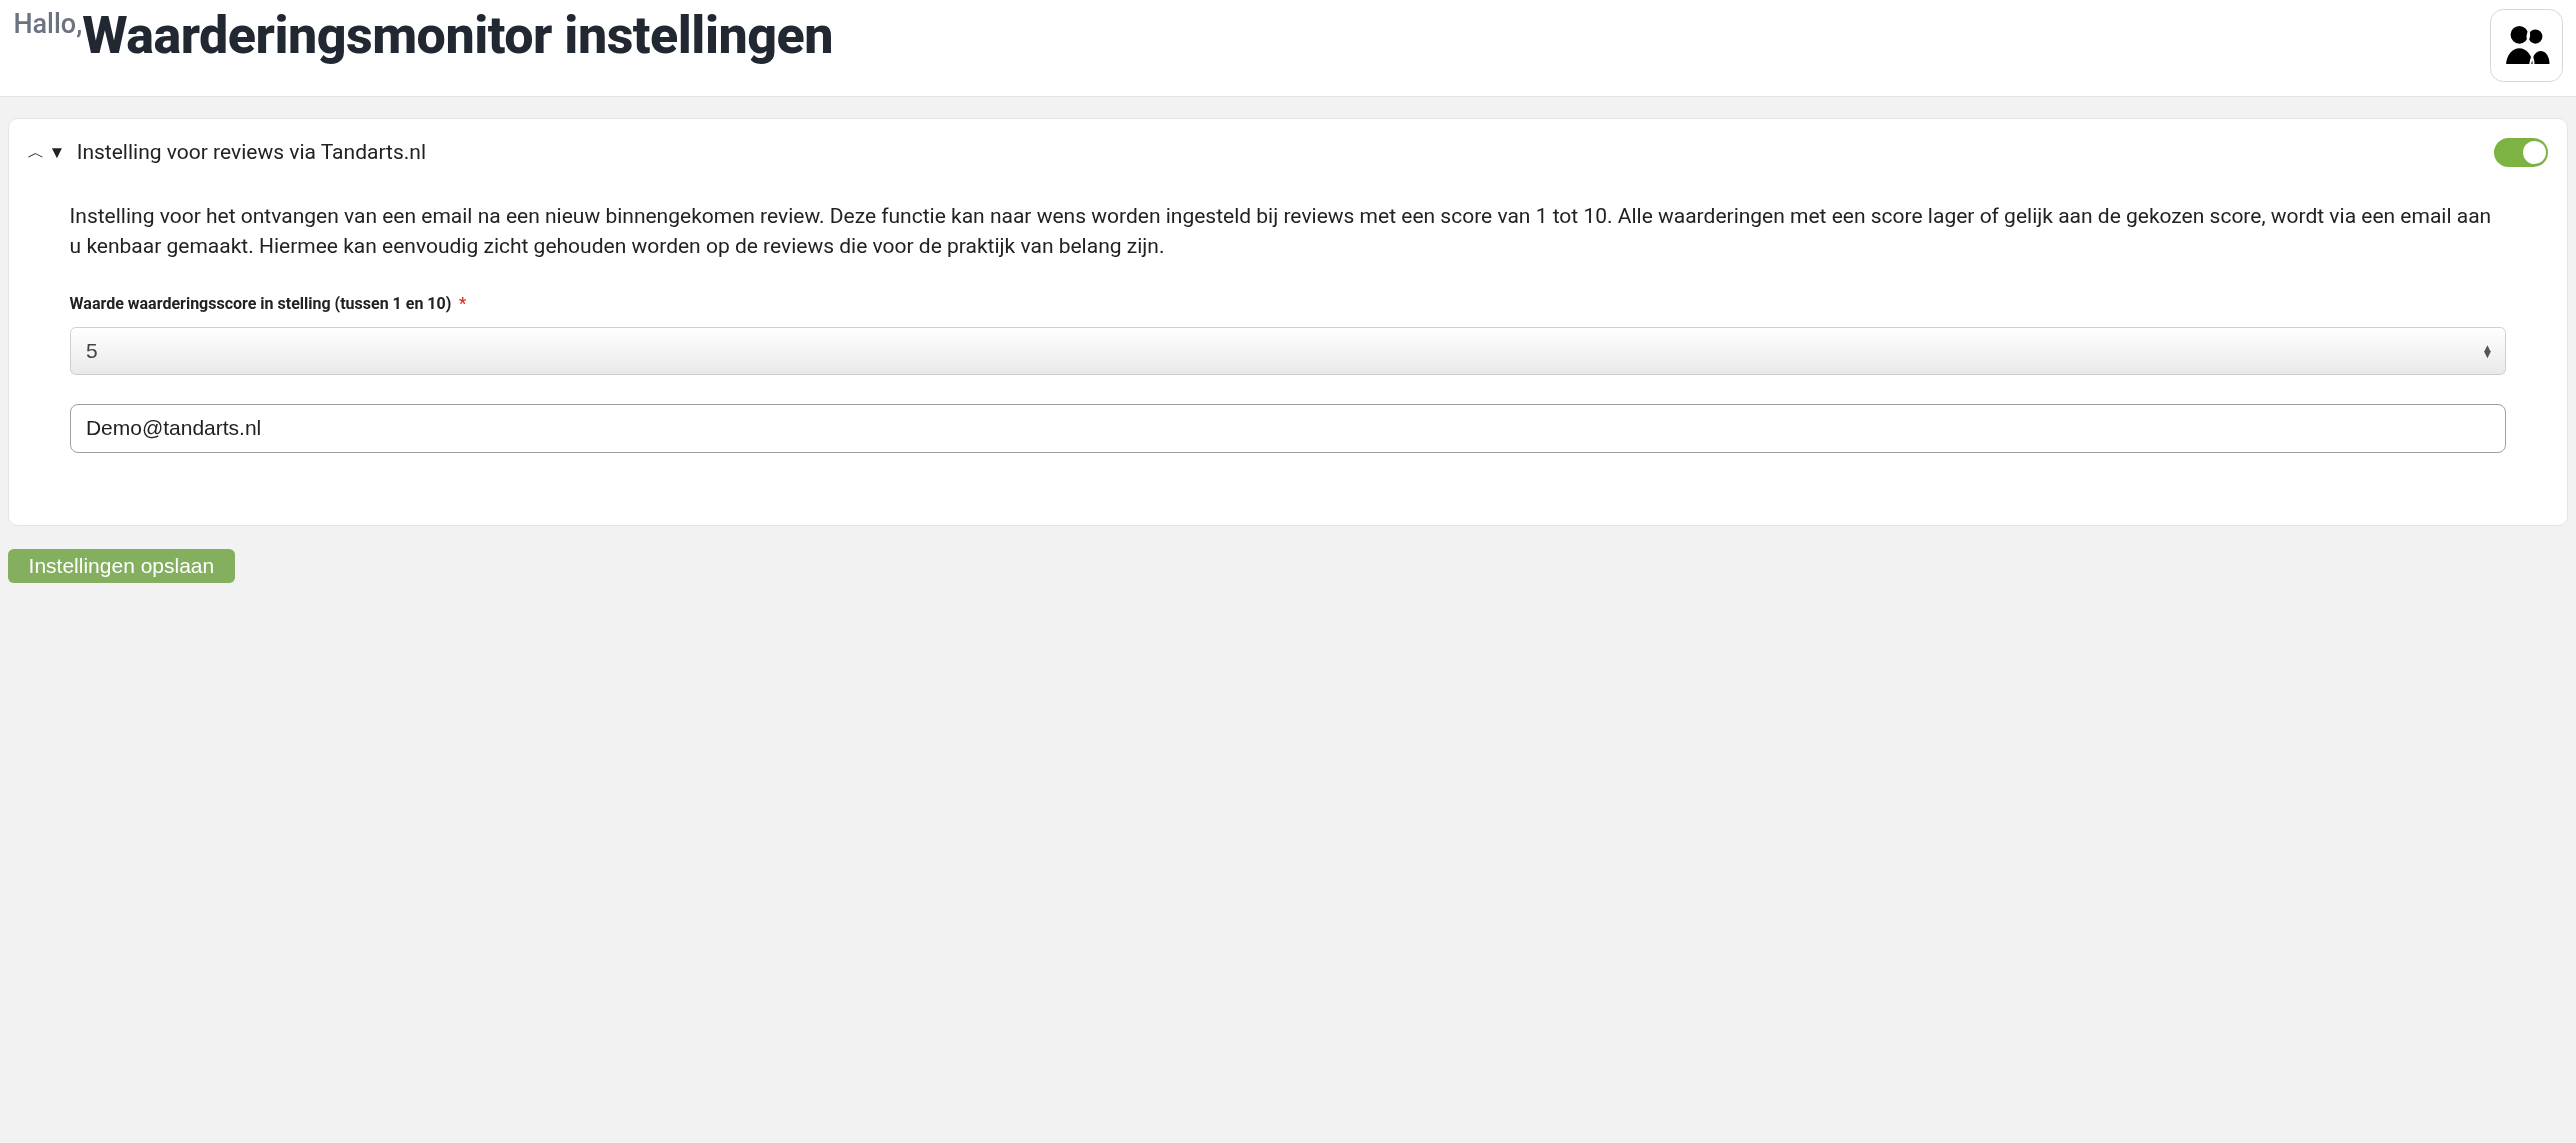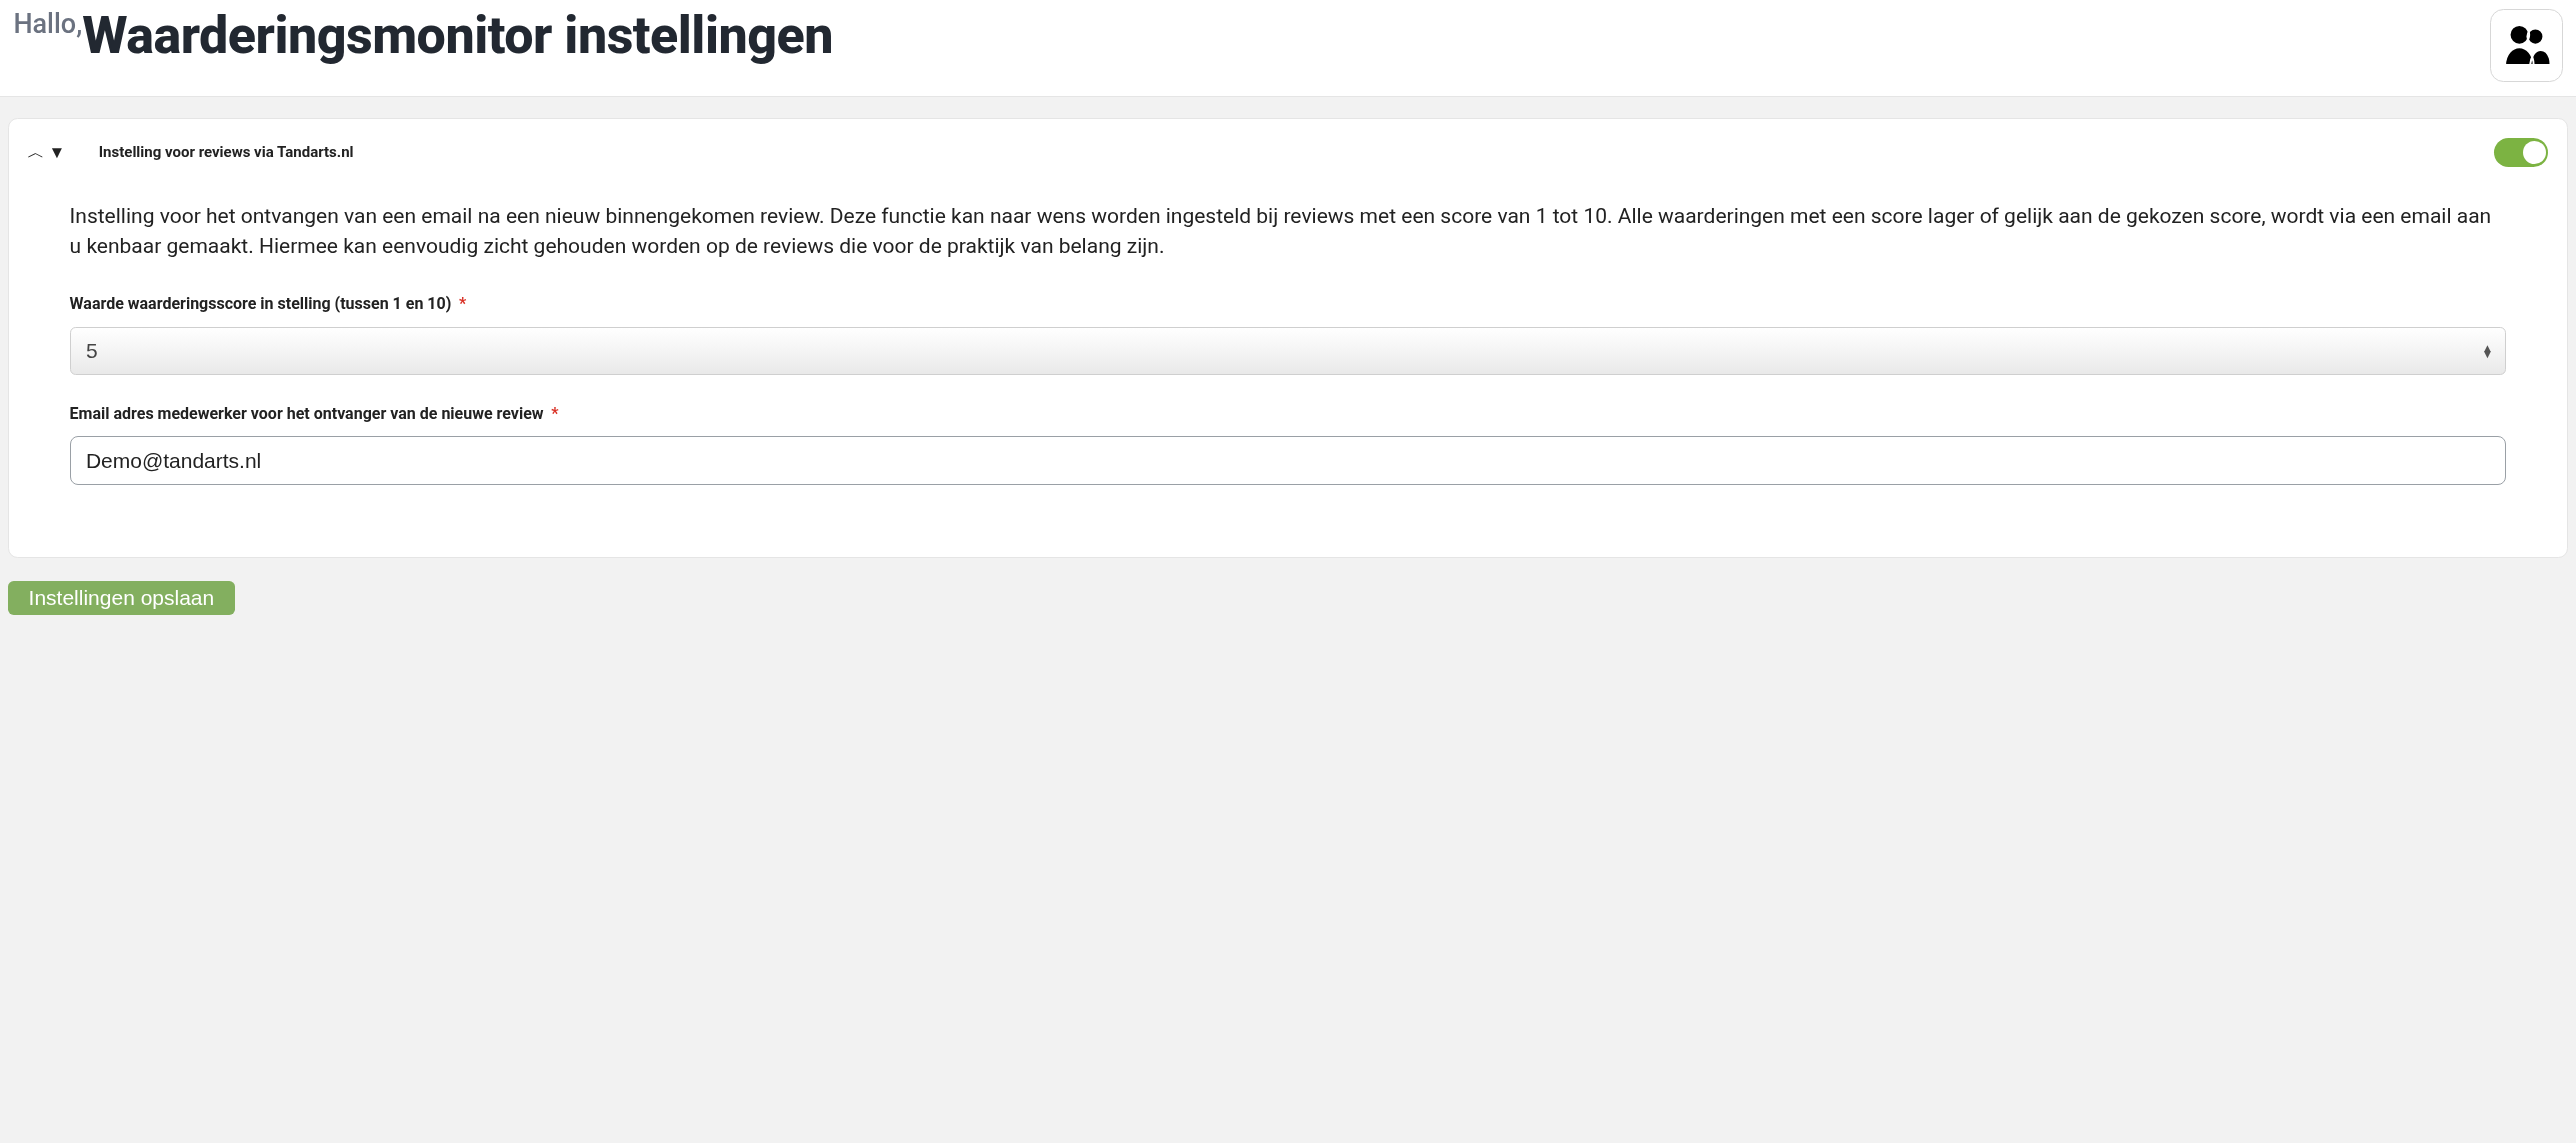--- a/index.html
+++ b/index.html
@@ -63,24 +63,23 @@
   .card-hdr-left { display: flex; align-items: center; gap: 11.5px; }
   .updown { display: flex; align-items: center; gap: 3.8px; }
   .chev {
     font-size: 17px;
     line-height: 1;
     color: #222;
     cursor: pointer;
     user-select: none;
   }
   .section-title {
-    font-size: 15px;
-    font-weight: 700;
-    color: #222;
-    margin-left: 22px;
+    font-size: 21px;
+    font-weight: 400;
+    color: #222;
   }
 
   
   .toggle {
     position: relative;
     width: 54px; height: 29px;
     background: #7cb342;
     border-radius: 955px;
     cursor: pointer;
     flex: none;
@@ -207,24 +206,20 @@
             <option>5</option>
           </select>
           <div class="select-arrows">
             <span>▲</span>
               <span>▼</span>
           </div>
         </div>
       </div>
 
       <div class="field-block">
-        <label class="field-label">
-          <span>Email adres medewerker voor het ontvanger van de nieuwe review</span>
-          <span class="req">*</span>
-        </label>
         <input type="text" class="text-input" value="Demo@tandarts.nl" style="">
       </div>
     </div>
   </div>
 
   <button class="save-btn">Instellingen opslaan</button>
 </div>
 
 
 </body></html>

